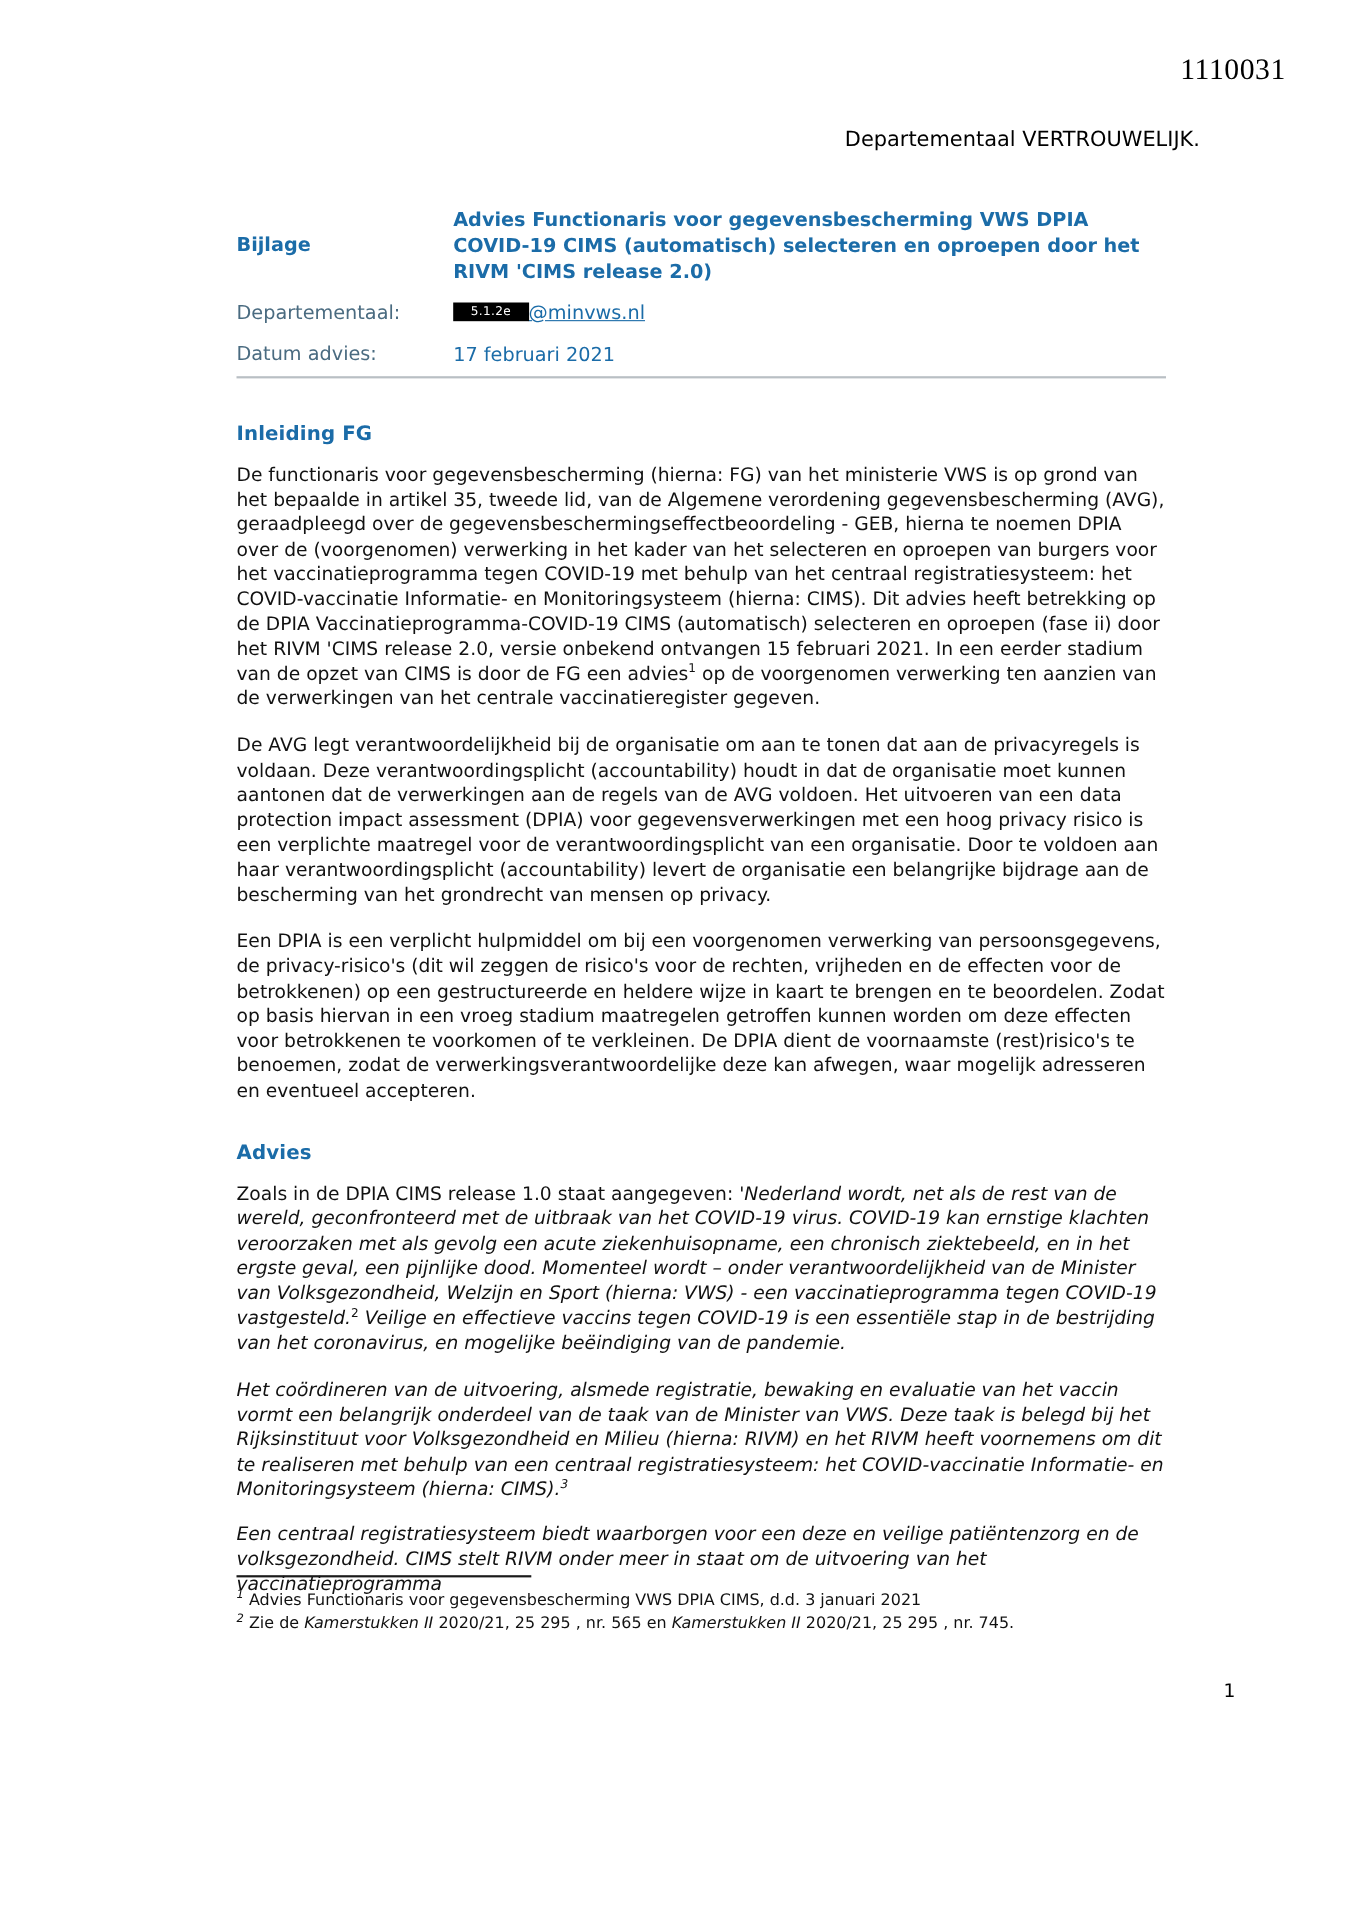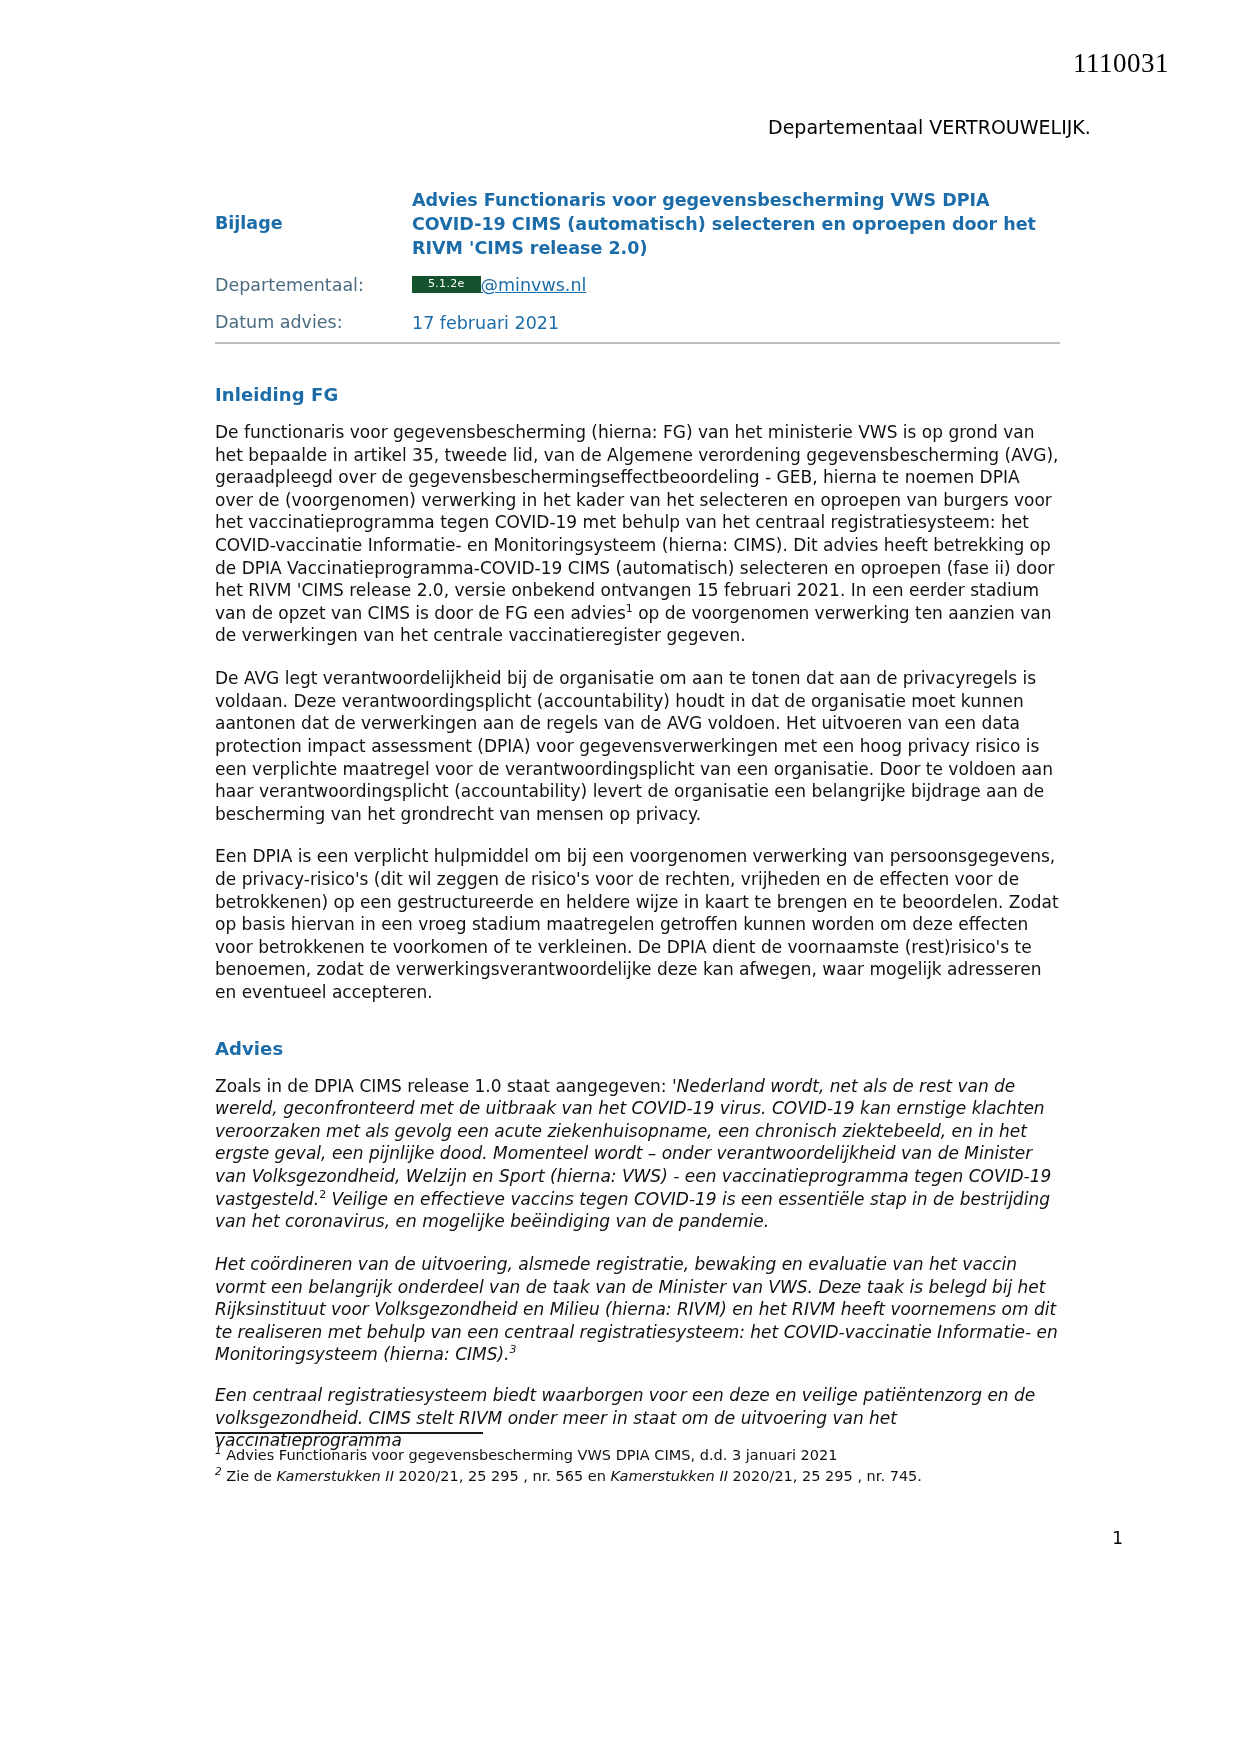--- a/index.html
+++ b/index.html
@@ -76,21 +76,21 @@
   .meta-value.bold {
     font-weight: bold;
     max-width: 660px;
   }
   .meta-label.grey {
     color: #4a6b80;
   }
 
   .redaction {
     display: inline-block;
-    background: #14532d;
+    background: #000000;
     color: #ffffff;
     font-size: 11px;
     padding: 2px 16px 3px 16px;
     vertical-align: middle;
     line-height: 1.1;
     position: relative;
     top: -2px;
     letter-spacing: 0.3px;
   }
   .email-link {

